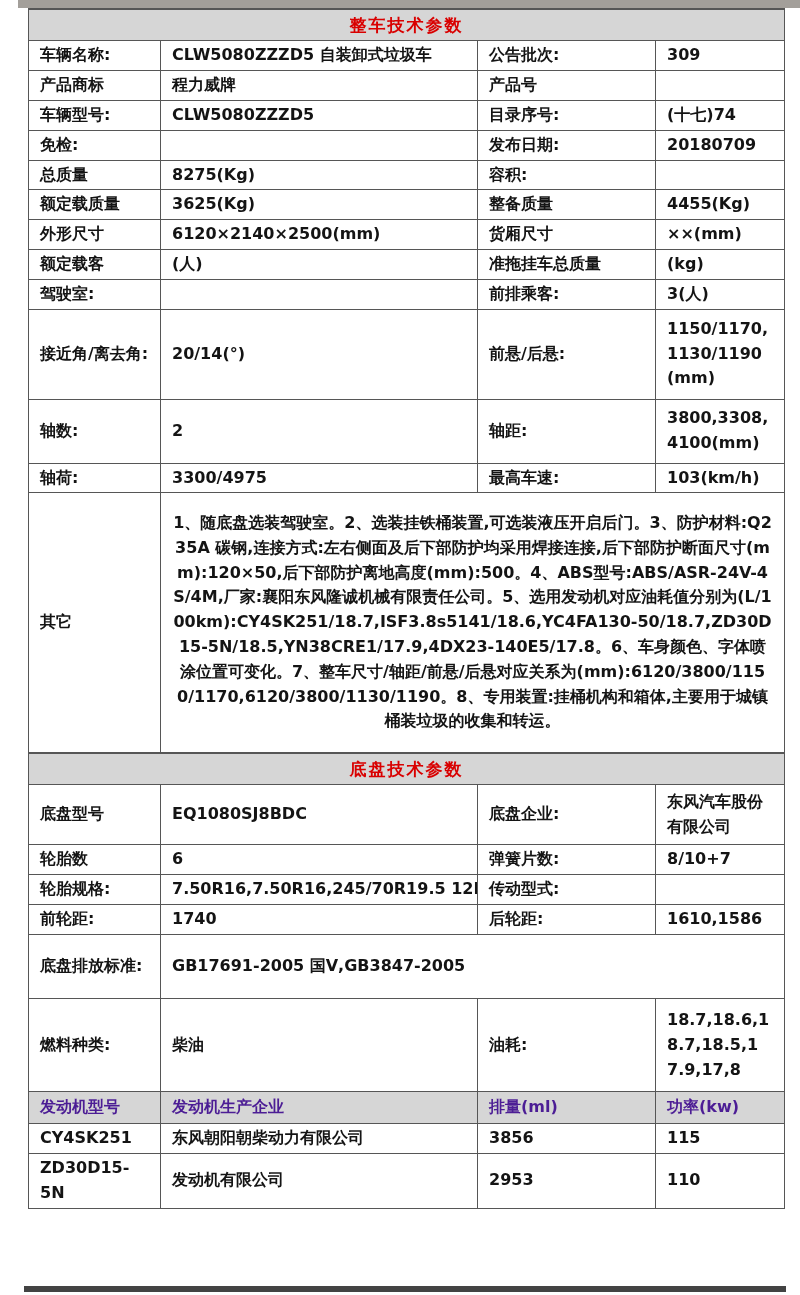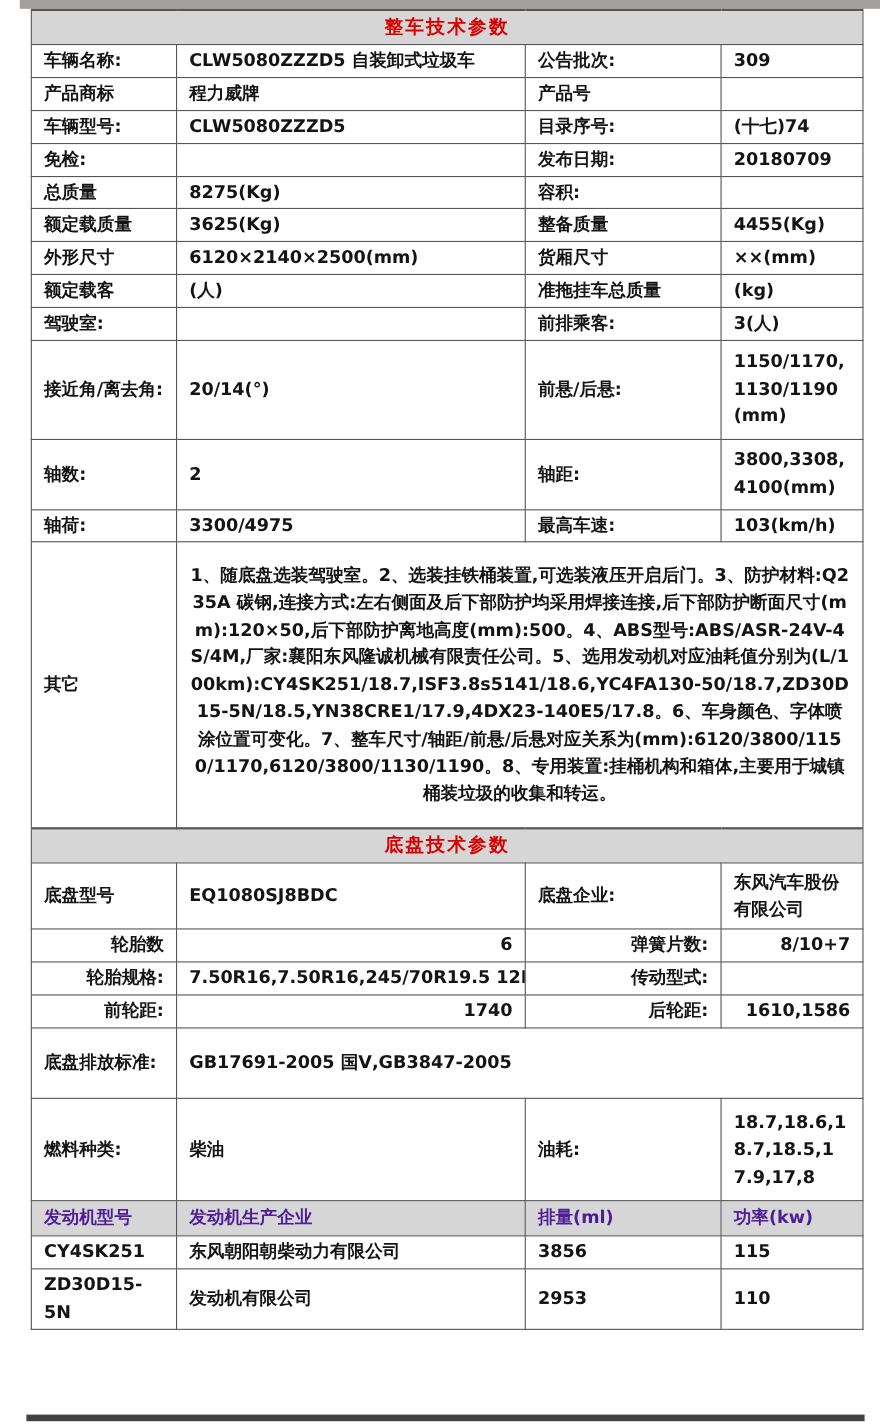--- a/index.html
+++ b/index.html
@@ -53,21 +53,21 @@
   }
   td.nowrap { white-space: nowrap; }
   
   .h-hdr   { height: 30px; }
   .h-std   { height: 15px; }
   .h-angle { height: 90px; }
   .h-axle  { height: 64px; padding-left: 22px; }
   .h-load  { height: 28px; }
   .h-other { height: 260px; }
   .h-c1    { height: 60px; }
-  .h-c2    { height: 30px; text-align: right; }
+  .h-c2    { height: 30px; }
   .h-emis  { height: 64px; }
   .h-fuel  { height: 93px; }
   .h-ehdr  { height: 32px; }
   .h-eng   { height: 29px; margin-left: 48px; }
 </style>
 </head>
 <body>
 
 <div class="top-strip"></div>
 

